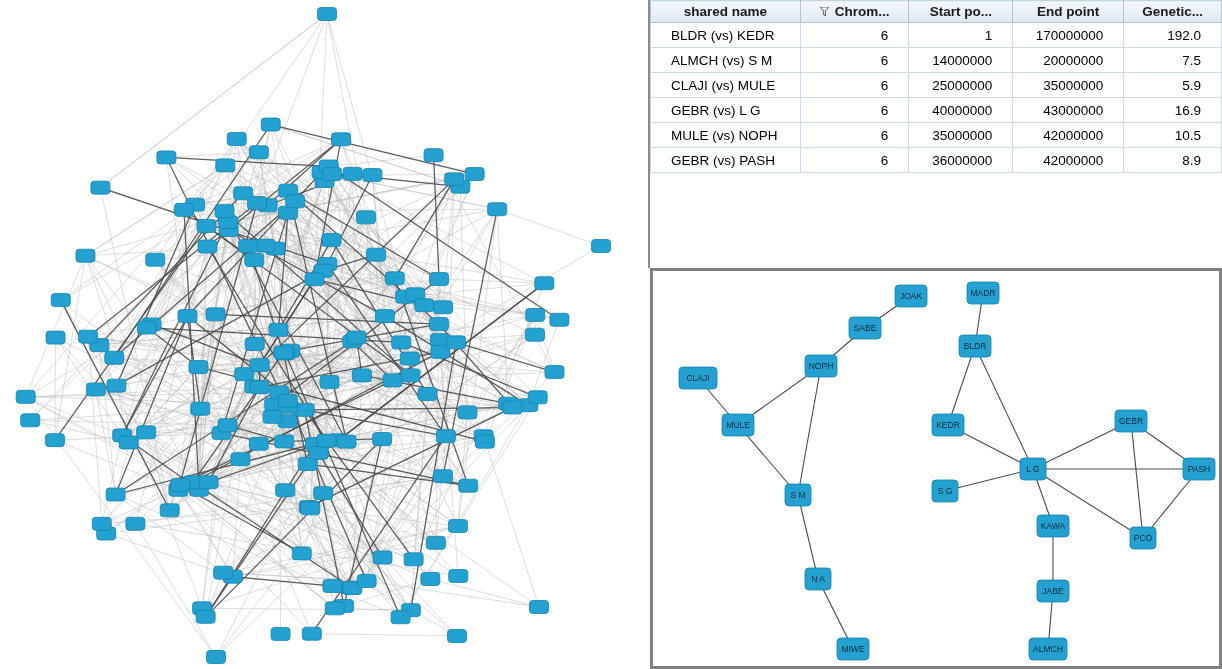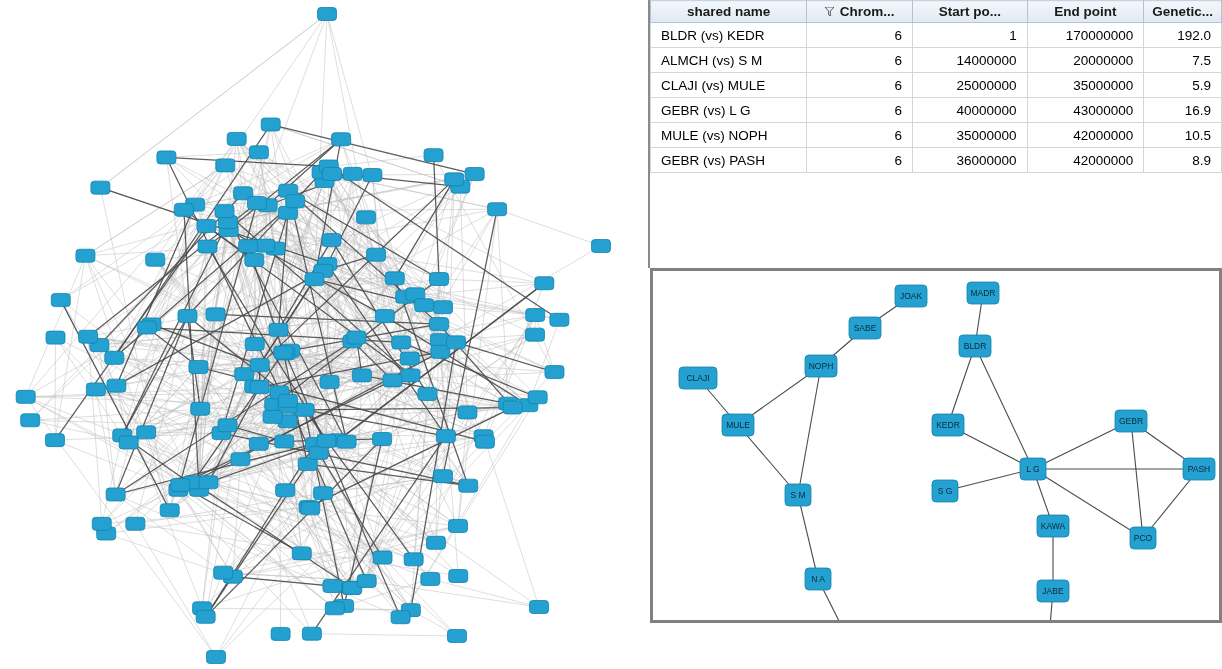--- a/index.html
+++ b/index.html
@@ -44,30 +44,30 @@
     width: 100%;
     font-size: 13.5px;
     color: #000000;
   }
   table.data-table th {
     background: linear-gradient(to bottom, #f3f7fb 0%, #dfe9f2 100%);
     border: 1px solid #b4c3d2;
     border-top: 1px solid #c6d3de;
     font-weight: bold;
     font-size: 13.5px;
-    padding: 3px 8px;
+    padding: 3px 18px;
     text-align: center;
     white-space: nowrap;
     color: #1a1a1a;
   }
   table.data-table th.col-name { text-align: center; }
   table.data-table td {
     border: 1px solid #cfd8e0;
     border-top: none;
-    padding: 2px 10px;
+    padding: 2px 20px;
     height: 20px;
     white-space: nowrap;
     background: #ffffff;
   }
   td.num { text-align: right; }
   td.txt { text-align: left; }
   .filter-icon {
     display: inline-block;
     width: 9px;
     height: 9px;
@@ -75,21 +75,21 @@
     vertical-align: -1px;
   }
   .th-inner { display: flex; align-items: center; justify-content: center; gap: 2px; }
 
   
   #network-small {
     position: absolute;
     left: 650px;
     top: 268px;
     width: 572px;
-    height: 355px;
+    height: 401px;
     background: #ffffff;
     border: 3px solid #808080;
     box-sizing: border-box;
     overflow: hidden;
   }
   .node-label-sm {
     font-size: 8.5px;
     fill: #0a2a3c;
     font-family: "Liberation Sans", sans-serif;
   }

